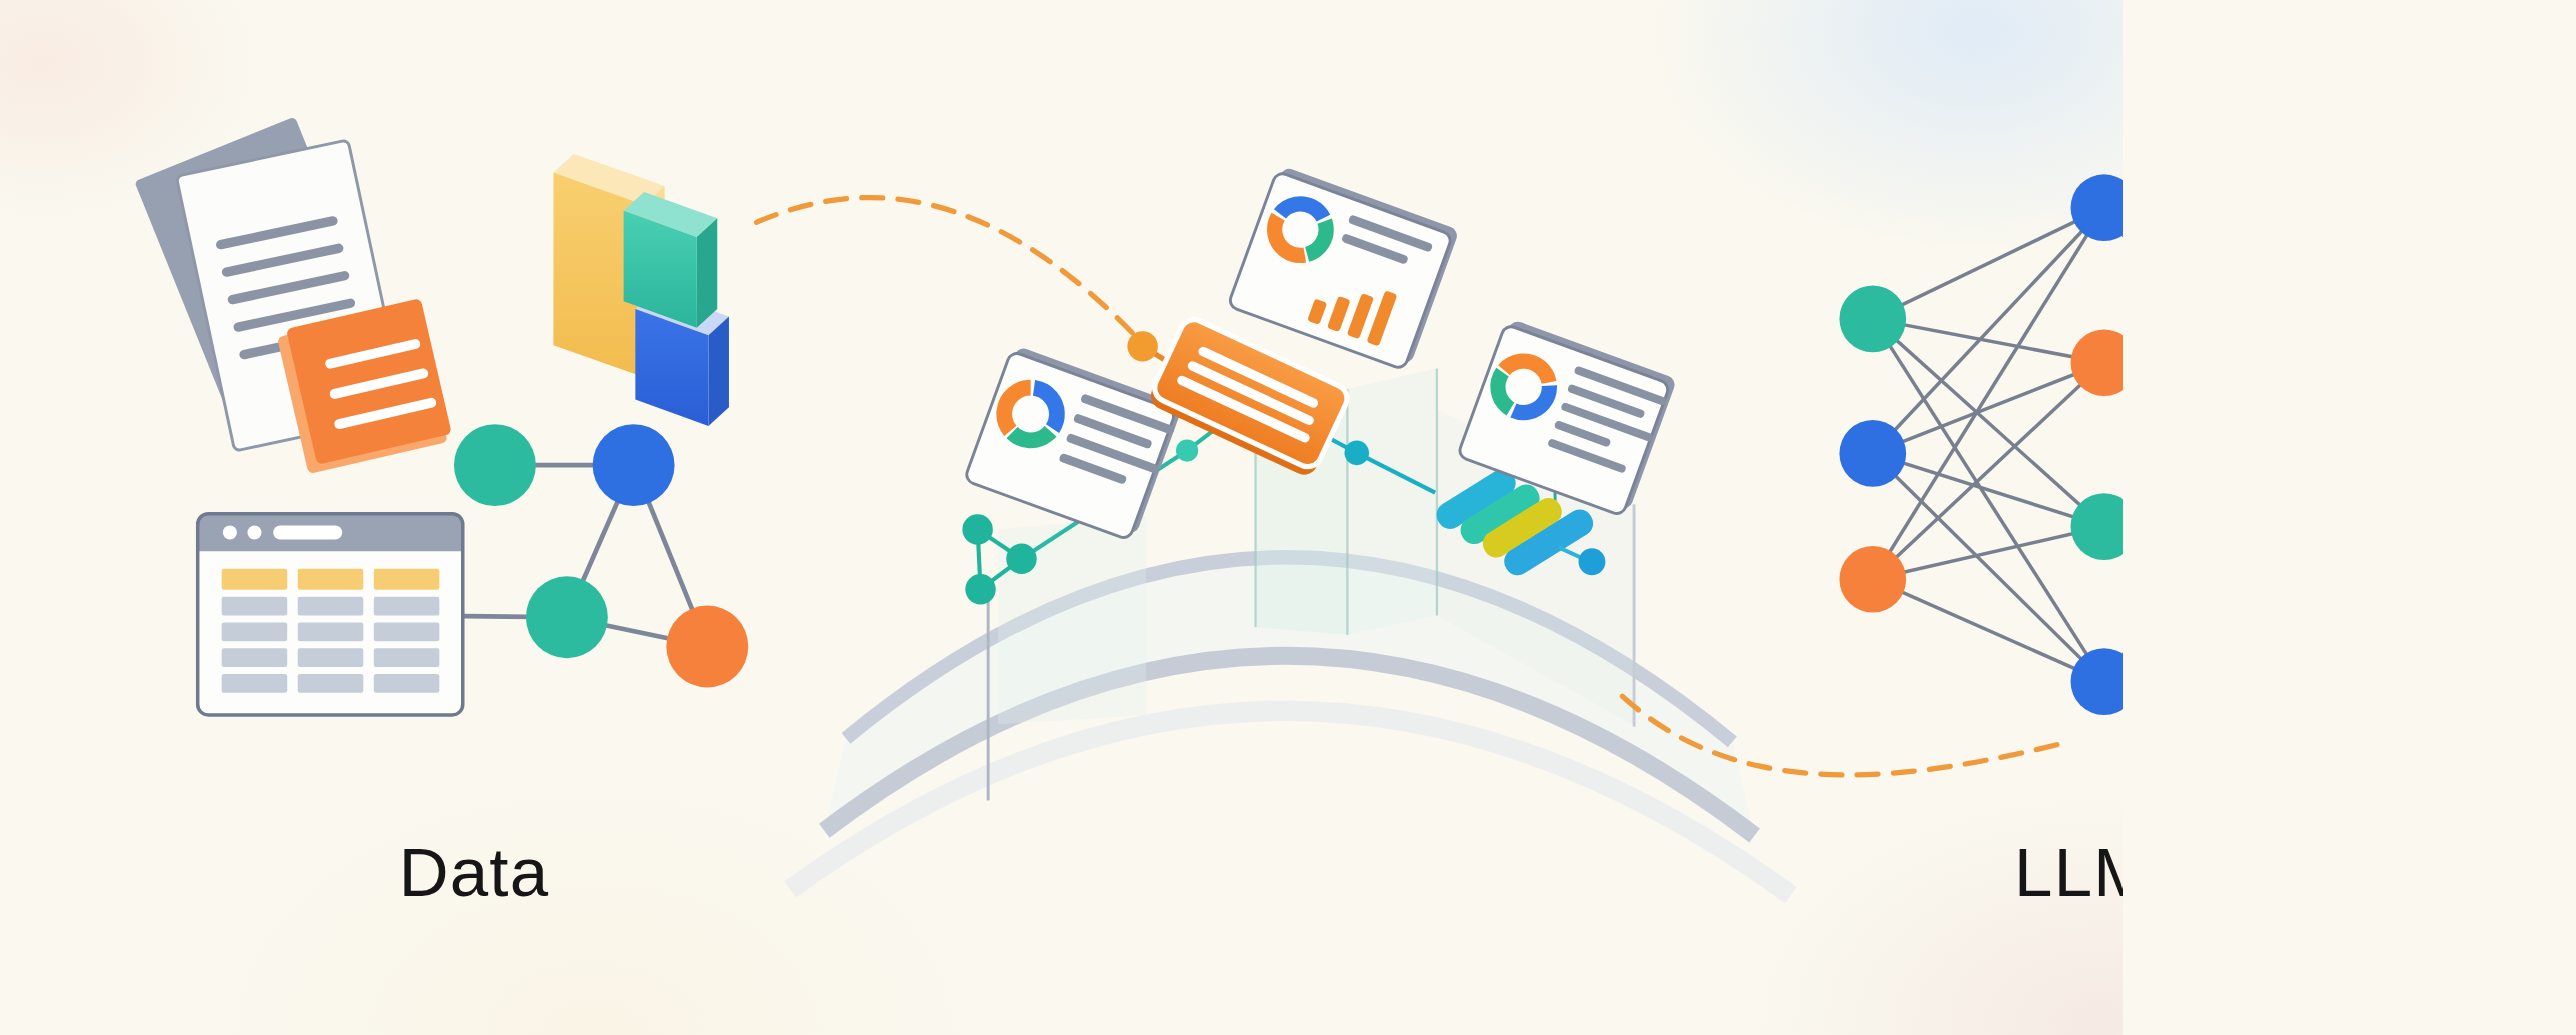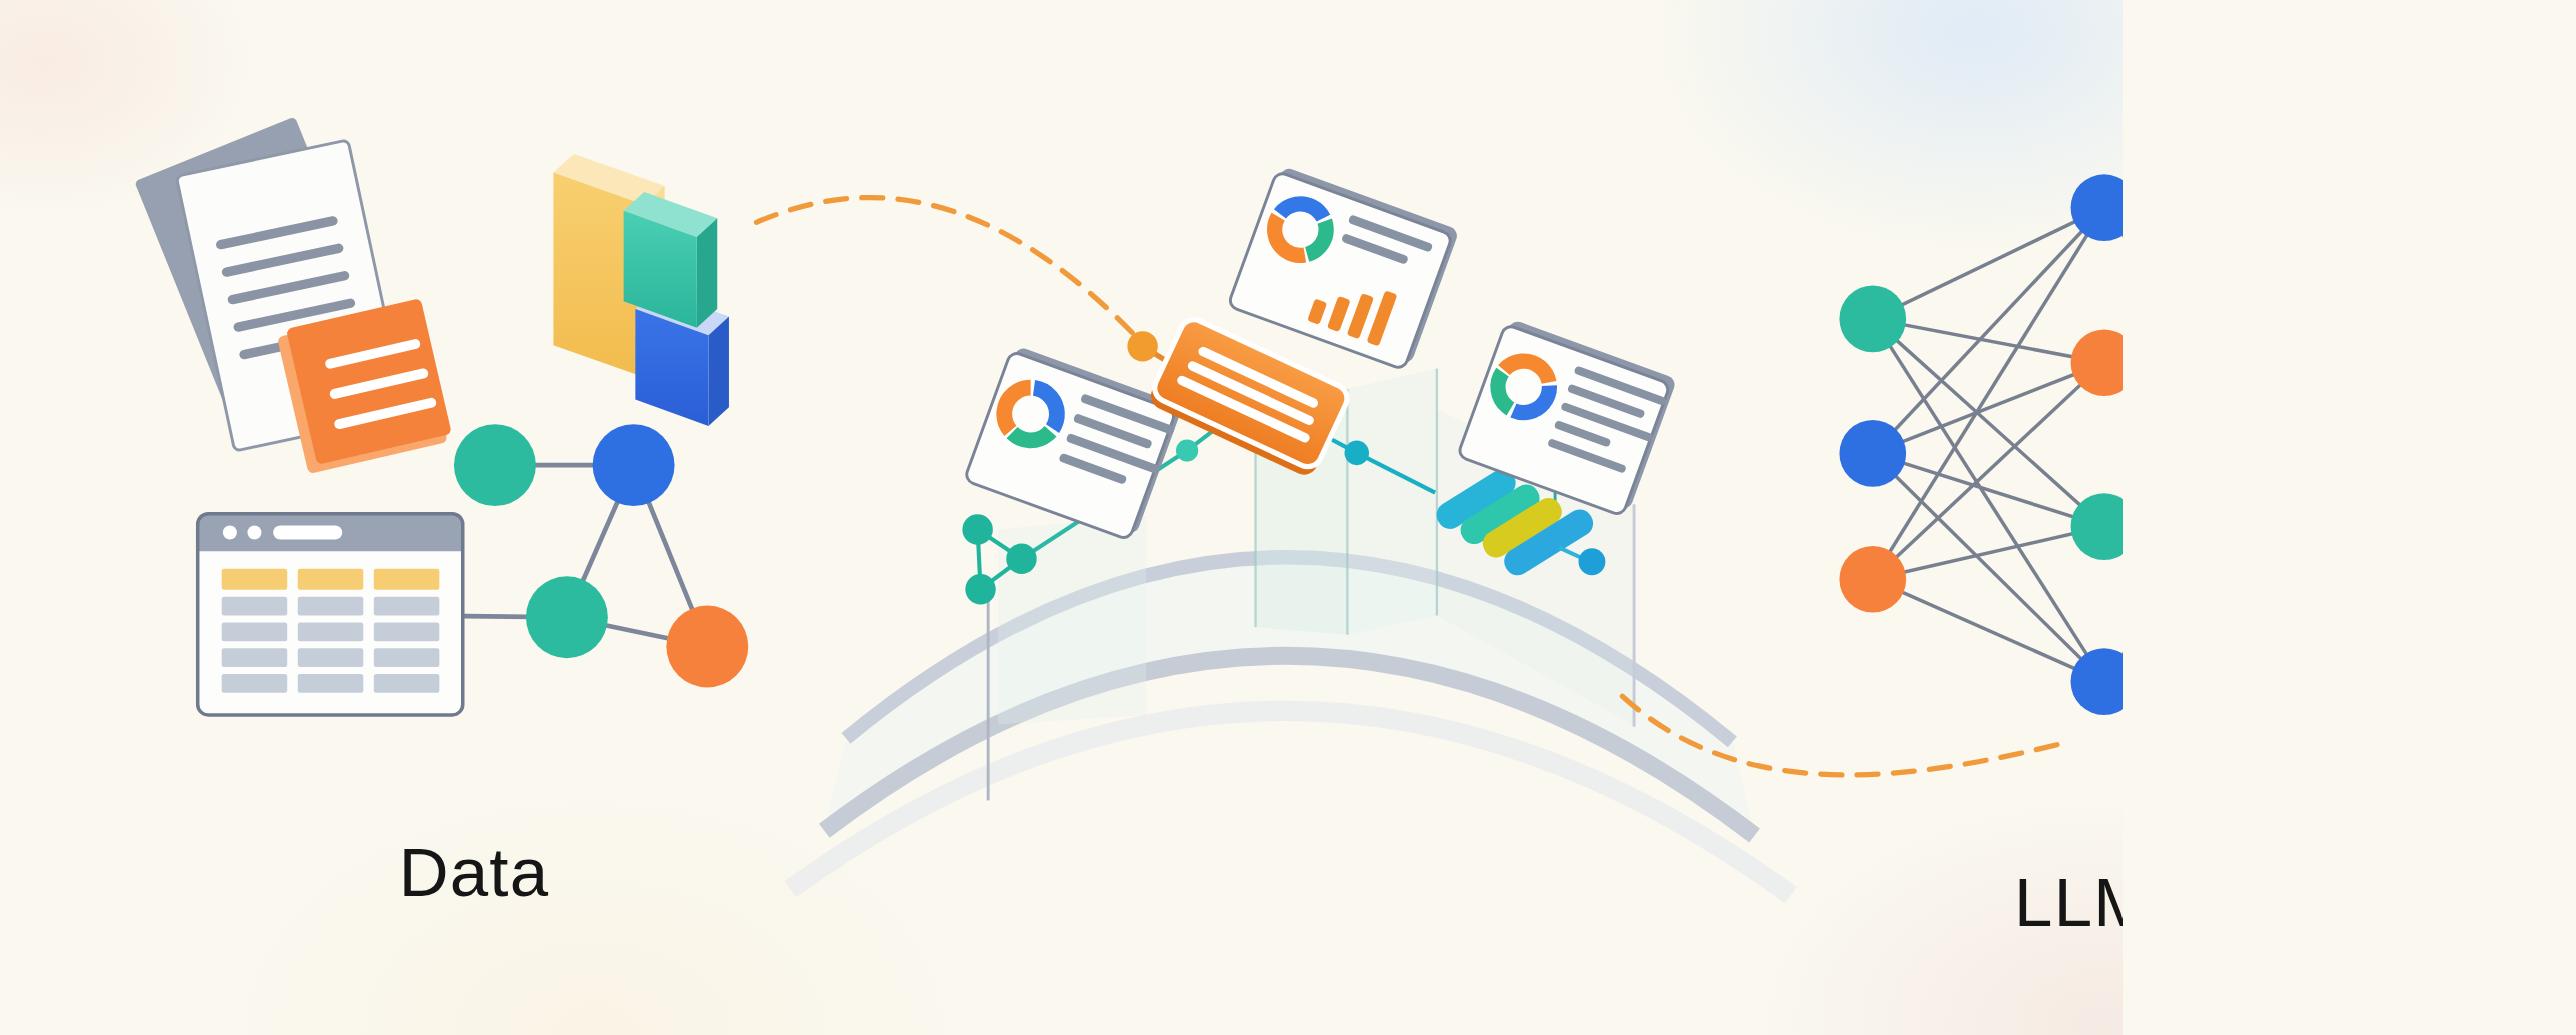--- a/index.html
+++ b/index.html
@@ -301,15 +301,15 @@
       <circle cx="3595" cy="620" r="57" fill="#F5813C"></circle>
       <circle cx="3595" cy="900" r="57" fill="#2CBB9E"></circle>
       <circle cx="3595" cy="1165" r="57" fill="#2E6FE2"></circle>
       <circle cx="4005" cy="590" r="57" fill="#F5813C"></circle>
       <circle cx="4005" cy="935" r="57" fill="#2CBB9E"></circle>
     </g>
   </g>
 </svg>
 
 <div class="label" style="left:474px;  top:872px;">Data</div>
-<div class="label" style="left:2083px; top:872px;margin-top:30px;">LLM</div>
+<div class="label" style="left:2083px; top:872px;">LLM</div>
 </div>
 
 
 </body></html>

